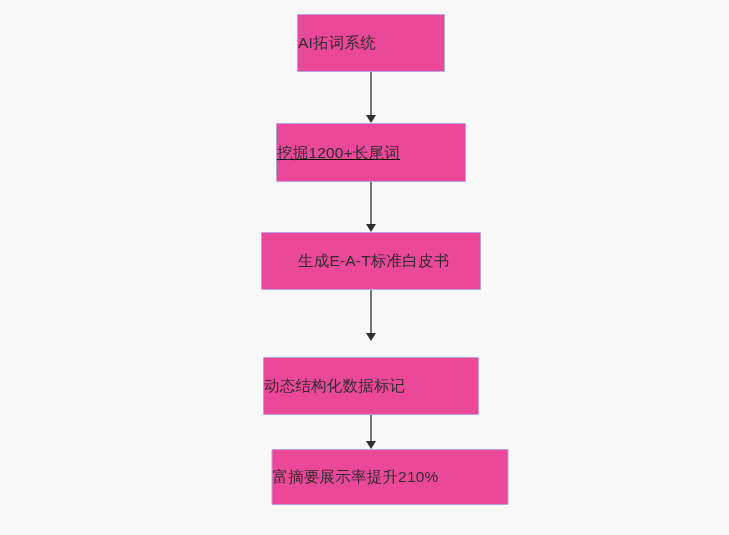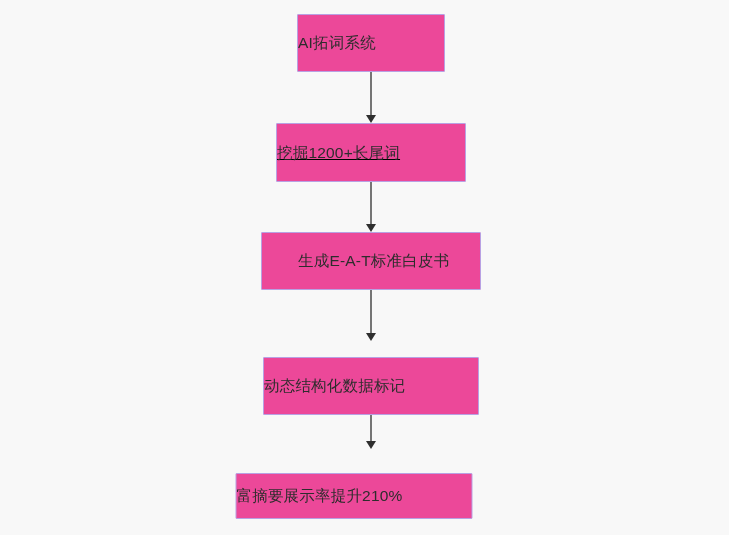--- a/index.html
+++ b/index.html
@@ -102,17 +102,17 @@
   </div>
 
   <div class="flow-node" style="left:371px; top:232px; width:220px; height:58px;padding-left:36px;">
     <span class="flow-node-label">生成E-A-T标准白皮书</span>
   </div>
 
   <div class="flow-node" style="left:371px; top:357px; width:216px; height:58px;">
     <span class="flow-node-label">动态结构化数据标记</span>
   </div>
 
-  <div class="flow-node" style="left:354px; top:449px; width:237px; height:46px;margin-top:24px;">
+  <div class="flow-node" style="left:390px; top:449px; width:237px; height:56px;">
     <span class="flow-node-label">富摘要展示率提升210%</span>
   </div>
 
 </div>
 
 </body></html>

